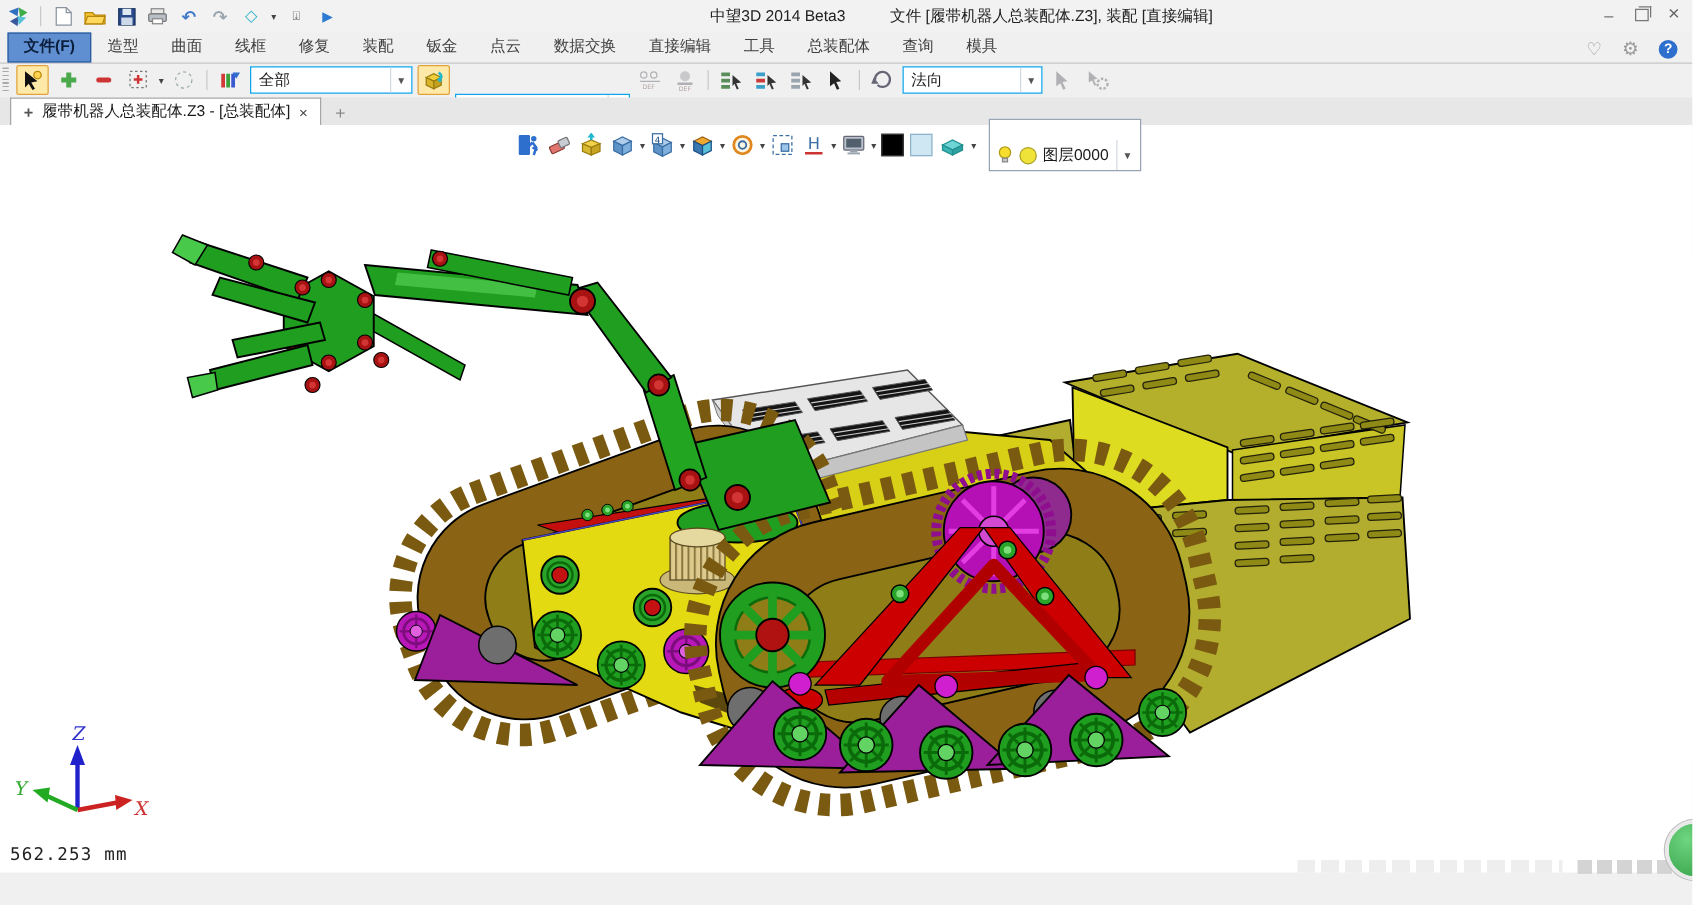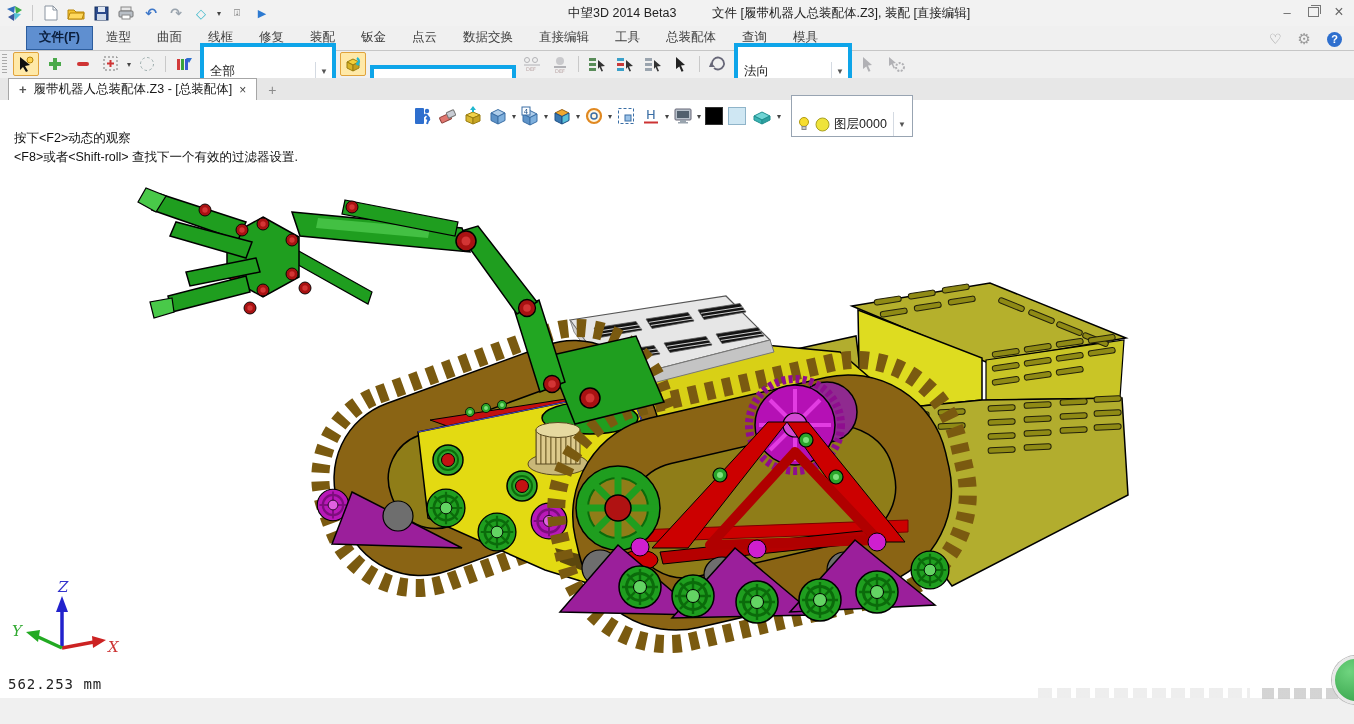--- a/index.html
+++ b/index.html
@@ -12,32 +12,32 @@
   .qat .ic{width:18px;height:18px;display:flex;align-items:center;justify-content:center;font-size:14px;}
   .sepv{width:1px;height:16px;background:#c9c9c9;margin:0 2px;}
   .ttl{font-size:12.5px;color:#222;}
   .winbtn{width:26px;height:18px;display:flex;align-items:center;justify-content:center;color:#666;font-size:13px;cursor:default;}
   .restore-box{width:9px;height:8px;border:1px solid #777;position:relative;background:#f2f2f2;}
   .restore-box:before{content:"";position:absolute;left:2px;top:-3px;width:9px;height:8px;border:1px solid #777;border-bottom:none;border-left:none;}
   
   .ribbonrow{left:0;top:26px;width:1354px;height:24px;border-bottom:1px solid #c6c6c6;display:flex;align-items:flex-end;}
   .rtabs{display:flex;align-items:flex-end;padding-left:6px;}
   .rtab{font-size:12.5px;padding:3px 13px 4px 13px;color:#404040;white-space:nowrap;}
-  .rtab.active{background:#5f8fd0;border:1px solid #2c5d9e;color:#0b1f3d;font-weight:bold;padding:2px 12px 3px 12px;margin-left:20px;}
+  .rtab.active{background:#5f8fd0;border:1px solid #2c5d9e;color:#0b1f3d;font-weight:bold;padding:2px 12px 3px 12px;}
   .ribbon-right{margin-left:auto;display:flex;align-items:center;gap:16px;padding-right:12px;padding-bottom:2px;}
   .heart{color:#9a9a9a;font-size:14px;}
   .gear{color:#9a9a9a;font-size:15px;}
   .helpc{width:15px;height:15px;border-radius:50%;background:#2e6fce;color:#fff;font-size:11px;font-weight:bold;
          display:flex;align-items:center;justify-content:center;}
   
   .toolrow{left:0;top:50px;width:1354px;height:28px;display:flex;align-items:center;gap:4px;padding-left:2px;}
   .grip{width:5px;height:20px;background:repeating-linear-gradient(#aaa 0 1px,transparent 1px 3px);margin-right:2px;}
   .tbtn{width:24px;height:22px;display:flex;align-items:center;justify-content:center;}
   .hl{background:#ffe9a8;border:1px solid #e0a33c;border-radius:2px;}
-  .combo{display:flex;align-items:center;background:#fff;border:4px solid #0ea5e9;height:20px;font-size:12.5px;padding:15px 0 0 6px;}
+  .combo{display:flex;align-items:center;background:#fff;border:1px solid #0ea5e9;height:20px;font-size:12.5px;padding:0 0 0 6px;}
   .combo .cval{white-space:nowrap;overflow:hidden;}
   .combo .car{margin-left:auto;color:#555;font-size:8px;padding:0 4px;border-left:1px solid #d4dae2;height:100%;display:flex;align-items:center;}
   .combo.ghost .cval{color:#8e8e8e;}
   .caret8{font-size:8px;color:#444;}
   .gray{opacity:.45;filter:grayscale(60%);}
   
   .doctabs{left:0;top:78px;width:1354px;height:22px;background:#e7e7e7;border-bottom:1px solid #adadad;display:flex;align-items:flex-end;}
   .dtab{height:21px;background:#fff;border:1px solid #a6a6a6;border-bottom:none;display:flex;align-items:center;gap:7px;
         padding:0 10px;font-size:12.5px;margin-left:8px;}
   .dtab .plus{color:#555;font-size:13px;font-weight:bold;}
@@ -286,24 +286,20 @@
       <span>履带机器人总装配体.Z3 - [总装配体]</span>
       <span class="x">×</span>
     </div>
     <div class="ghosttab">
       <span>+</span>
     </div>
   </div>
 
   <div class="abs viewport"></div>
 
-  <div class="abs hint">
-    <div>按下&lt;F2&gt;动态的观察</div>
-    <div>&lt;F8&gt;或者&lt;Shift-roll&gt; 查找下一个有效的过滤器设置.</div>
-  </div>
 
   <div class="abs datoolbar">
     <span class="dab">
       <svg width="20" height="20">
           <rect x="2" y="2" width="9" height="16" fill="#2e6fce" rx="1"></rect>
           <circle cx="14" cy="5" r="2.2" fill="#2e6fce"></circle>
           <path d="M13 8 l3 4 l-2 6 M13 8 l-3 3 M13 12 l4 2" stroke="#2e6fce" stroke-width="2" fill="none"></path>
         </svg>
     </span>
     <span class="dab">

